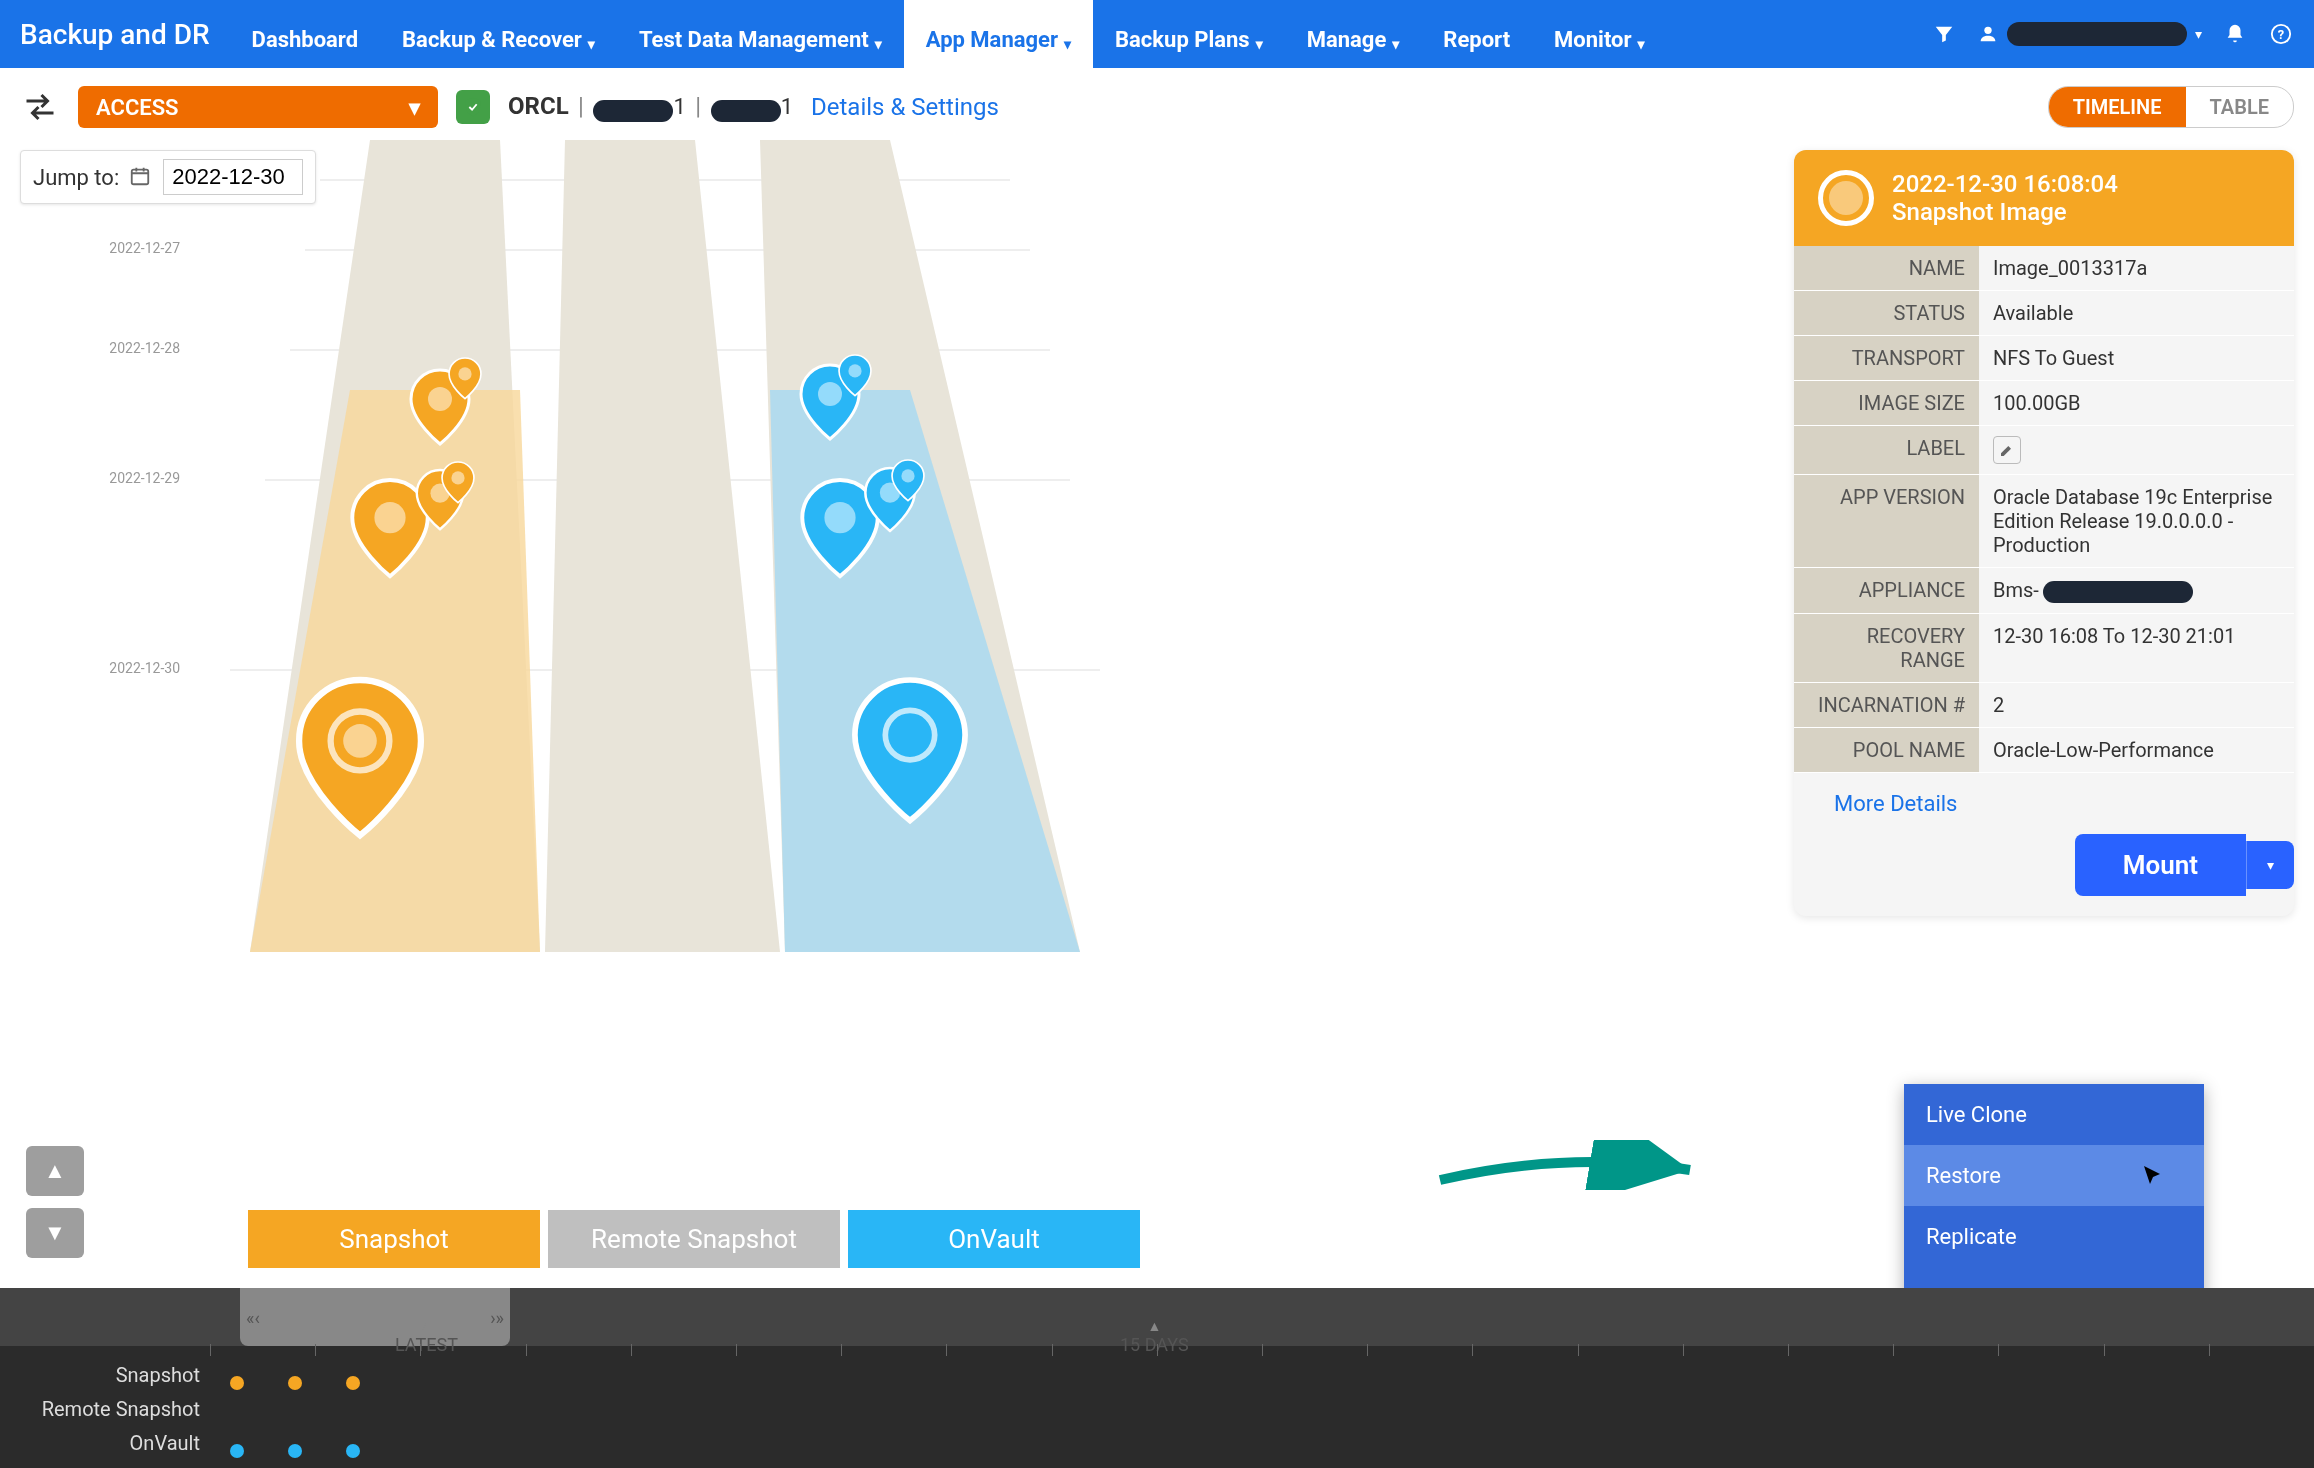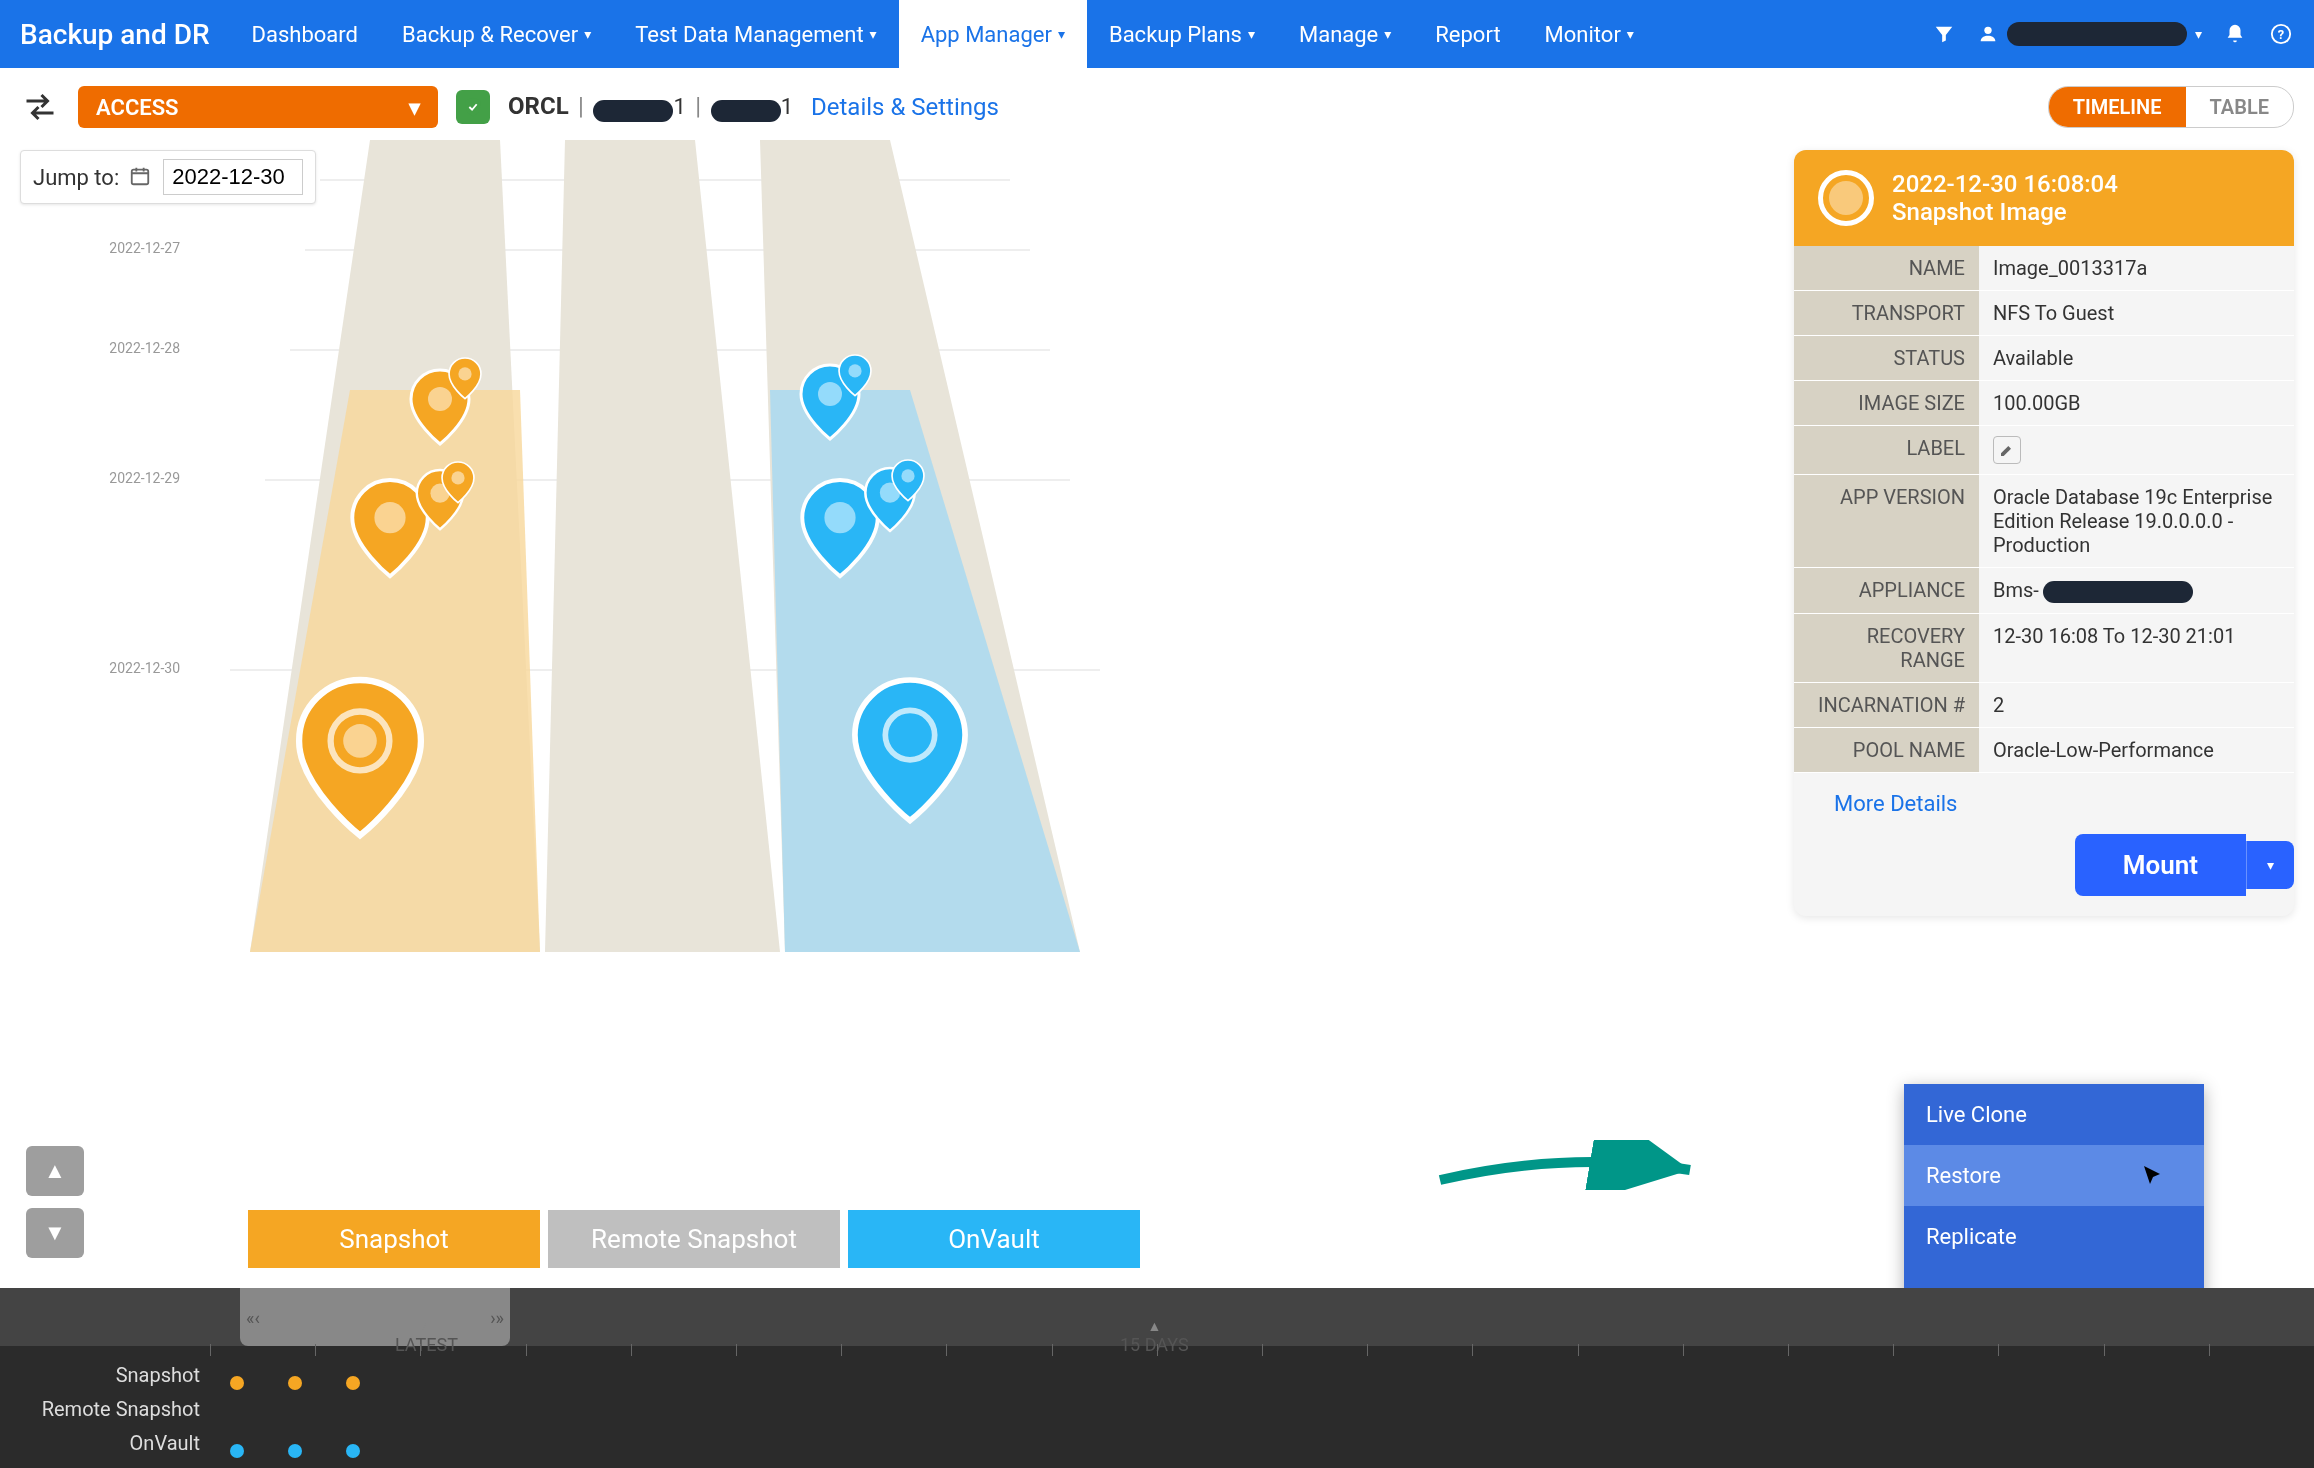--- a/index.html
+++ b/index.html
@@ -2,21 +2,21 @@
 <html><head>
 <meta charset="utf-8">
 <style>
   * { box-sizing: border-box; margin: 0; padding: 0; }
   body { font-family: -apple-system, BlinkMacSystemFont, "Segoe UI", Roboto, Arial, sans-serif; font-size: 14px; color: #333; background: #fff; width: 2314px; height: 1468px; overflow: hidden; }
 
   
   .topnav { background: #1a73e8; height: 68px; display: flex; align-items: center; color: #fff; padding: 0 20px; }
   .brand { font-size: 28px; font-weight: 500; margin-right: 20px; }
   .navitems { display: flex; height: 100%; }
-  .navitem { display: flex; align-items: center; padding: 0 22px; font-size: 22px; color: #fff; cursor: pointer; height: 100%; }
+  .navitem { display: flex; align-items: flex-end; padding: 16px 22px; font-size: 22px; color: #fff; cursor: pointer; height: 100%; font-weight: bold; }
   .navitem.active { background: #fff; color: #1a73e8; }
   .navitem .caret { margin-left: 6px; font-size: 14px; }
   .navright { margin-left: auto; display: flex; align-items: center; gap: 20px; }
   .navicon { width: 26px; height: 26px; display: flex; align-items: center; justify-content: center; font-size: 22px; color: #fff; cursor: pointer; }
   .userchip { display: flex; align-items: center; gap: 8px; }
   .userblob { width: 180px; height: 24px; background: #1d2736; border-radius: 12px; }
 
   
   .subbar { display: flex; align-items: center; padding: 18px 20px; gap: 18px; }
   .arrows-icon { width: 40px; height: 40px; display: flex; align-items: center; justify-content: center; color: #333; }
@@ -306,26 +306,26 @@
       <div class="rpanel-title">2022-12-30  16:08:04</div>
       <div class="rpanel-sub">Snapshot Image</div>
     </div>
   </div>
   <div class="rpanel-body">
     <div class="rrow">
         <div class="rlabel">NAME</div>
         <div class="rvalue">Image_0013317a</div>
       </div>
     <div class="rrow">
+        <div class="rlabel">STATUS</div>
+        <div class="rvalue">Available</div>
+      </div>
+    <div class="rrow">
         <div class="rlabel">TRANSPORT</div>
         <div class="rvalue">NFS To Guest</div>
-      </div>
-    <div class="rrow">
-        <div class="rlabel">STATUS</div>
-        <div class="rvalue">Available</div>
       </div>
     <div class="rrow">
         <div class="rlabel">IMAGE SIZE</div>
         <div class="rvalue">100.00GB</div>
       </div>
     <div class="rrow">
         <div class="rlabel">LABEL</div>
         <div class="rvalue"><span class="editicon">
             <svg width="16" height="16" viewBox="0 0 24 24" fill="#666">
               <path d="M3 17l11-11 4 4-11 11H3v-4z"></path>

